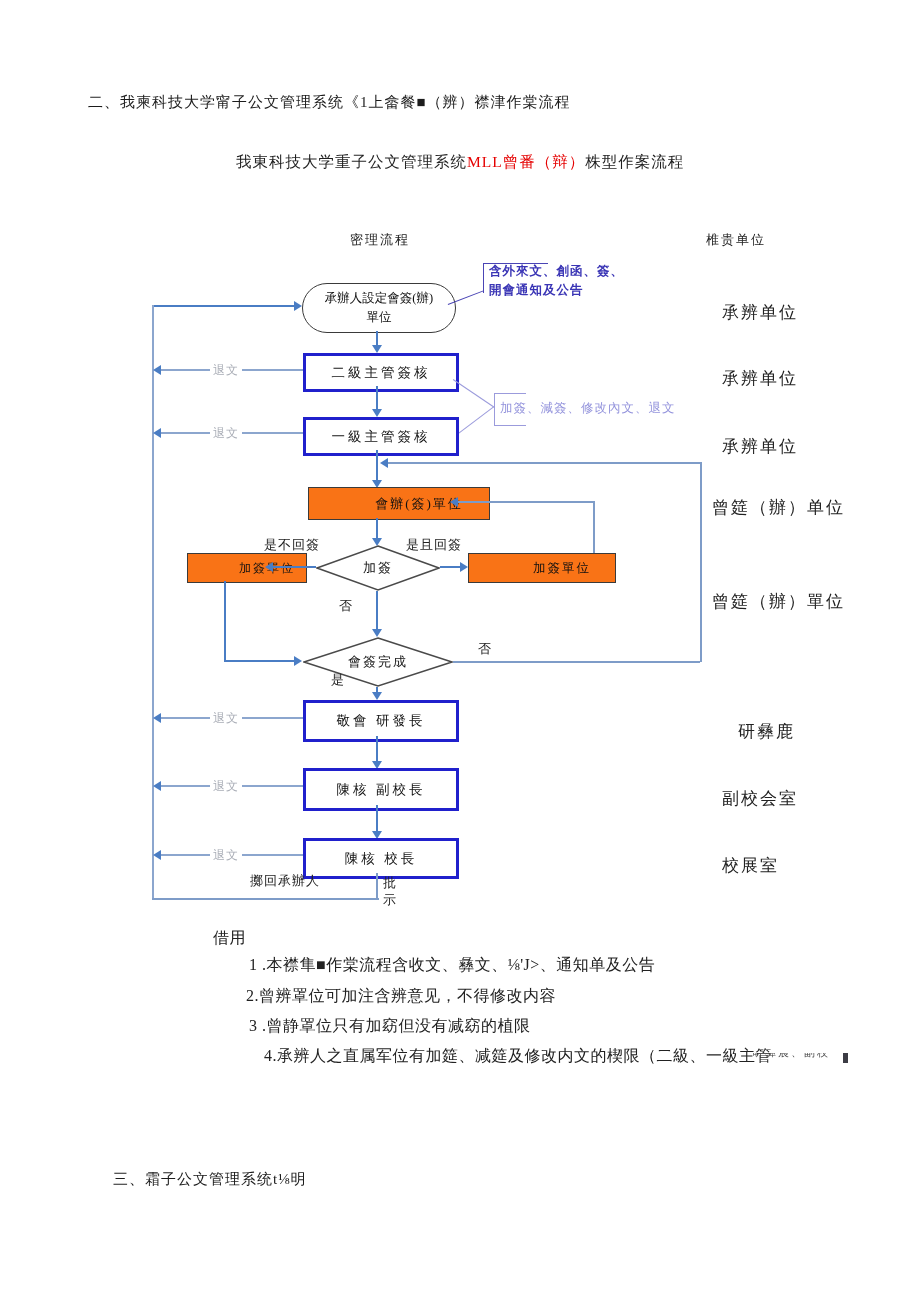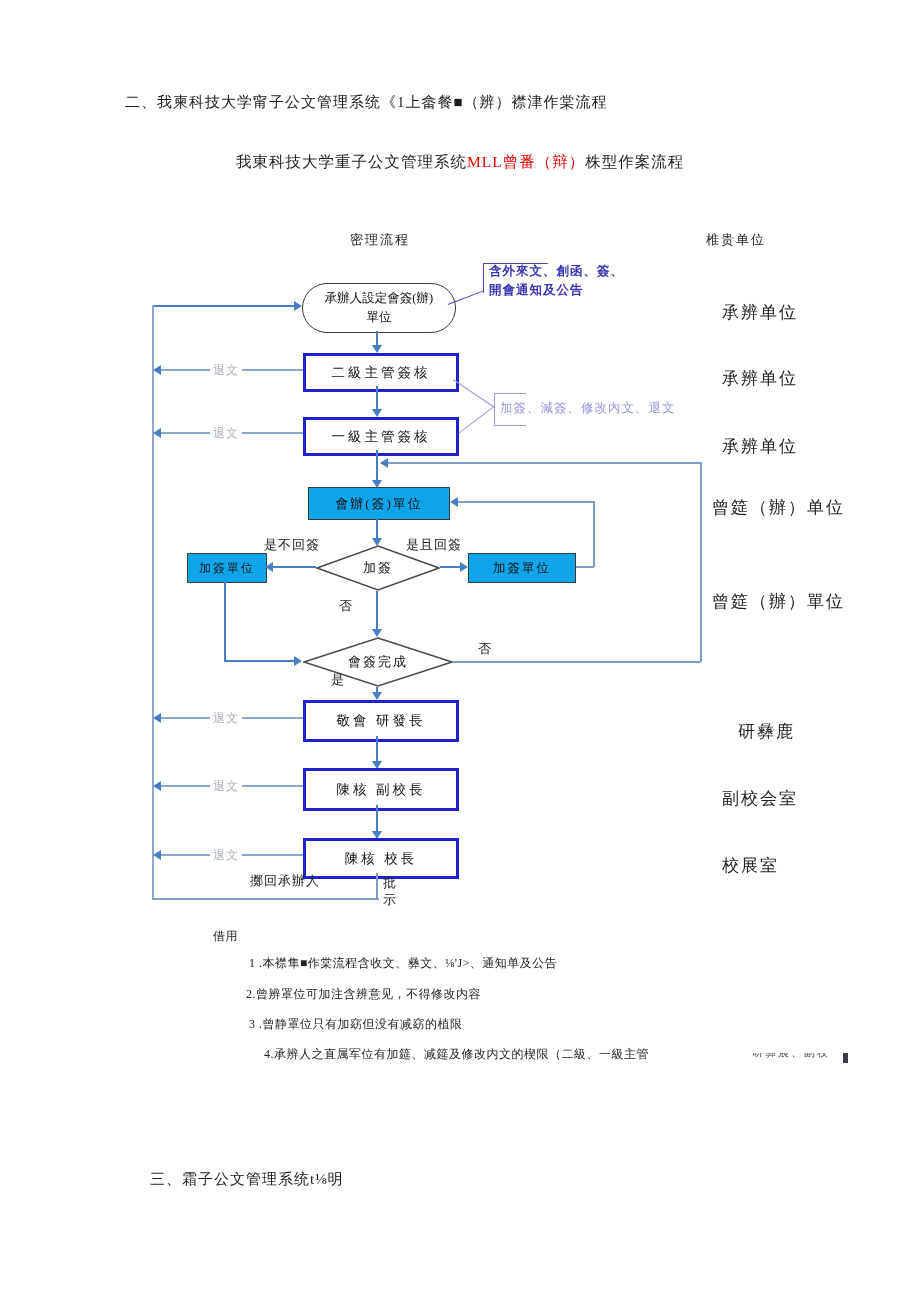--- a/index.html
+++ b/index.html
@@ -13,38 +13,38 @@
   .vlt{background:#8ca6ce;width:1.5px;}
   .md{background:#7e9cc8;}
   
   .ah{position:absolute;width:0;height:0;}
   .ah-d{border-left:5px solid transparent;border-right:5px solid transparent;border-top:8px solid #4a7dc4;}
   .ah-l{border-top:5px solid transparent;border-bottom:5px solid transparent;border-right:8px solid #4a7dc4;}
   .ah-r{border-top:5px solid transparent;border-bottom:5px solid transparent;border-left:8px solid #4a7dc4;}
   
   .proc{position:absolute;background:#fff;border:3px solid #2020cc;display:flex;align-items:center;justify-content:center;
         font-size:13.5px;letter-spacing:3px;color:#111;}
-  .thin{position:absolute;background:#0ea5e9;border:1.3px solid #3a3a3a;display:flex;align-items:center;justify-content:center;
-        font-size:12.5px;letter-spacing:2px;color:#111;}
+  .thin{position:absolute;background:#f97316;border:1.3px solid #3a3a3a;display:flex;align-items:center;justify-content:center;
+        font-size:12.5px;letter-spacing:2px;color:#111;padding-left:40px;}
   .oval{position:absolute;background:#fff;border:1.3px solid #3a3a3a;border-radius:26px;display:flex;flex-direction:column;
         align-items:center;justify-content:center;font-size:12.5px;line-height:1.5;color:#111;}
   .dia{position:absolute;}
   .dia svg{position:absolute;left:0;top:0;}
   .dia .lbl{position:absolute;left:0;top:0;width:100%;height:100%;display:flex;align-items:center;justify-content:center;
         font-size:13px;letter-spacing:2px;color:#111;}
   .callout1{color:#3a35b5;font-size:12.5px;line-height:1.55;letter-spacing:1px;font-weight:bold;}
   .callout2{color:#9393dc;font-size:12.5px;letter-spacing:1px;}
   .cline1{position:absolute;background:#4a45b5;}
   .cline2{position:absolute;background:#9b9bdc;}
   .diag{position:absolute;height:1.4px;transform-origin:left center;}
   .ret{font-size:12px;color:#a9adb6;background:#fff;padding:0 3px;letter-spacing:1px;}
   .unit{font-size:17px;letter-spacing:2px;color:#222;}
   .flbl{font-size:13px;color:#222;letter-spacing:1px;}
-  .note{font-size:12px;color:#222;letter-spacing:0.5px;}
-  .h{font-size:15px;color:#1c1c1c;letter-spacing:1px;margin-left:37px;}
+  .note{font-size:16px;color:#222;letter-spacing:0.5px;}
+  .h{font-size:15px;color:#1c1c1c;letter-spacing:1px;}
   .frag{position:absolute;overflow:hidden;}
   .frag span{display:block;margin-top:-8px;font-size:11px;color:#4a4a4a;letter-spacing:2px;}
 </style>
 </head>
 <body>
 
 <div class="page">
 
   <div class="t h" style="left:88px;top:93px;">二、我柬科技大学甯子公文管理系统《1上畲餐■（辨）襟津作棠流程</div>
   <div class="t" style="left:236px;top:152px;font-size:15.5px;letter-spacing:1px;">

